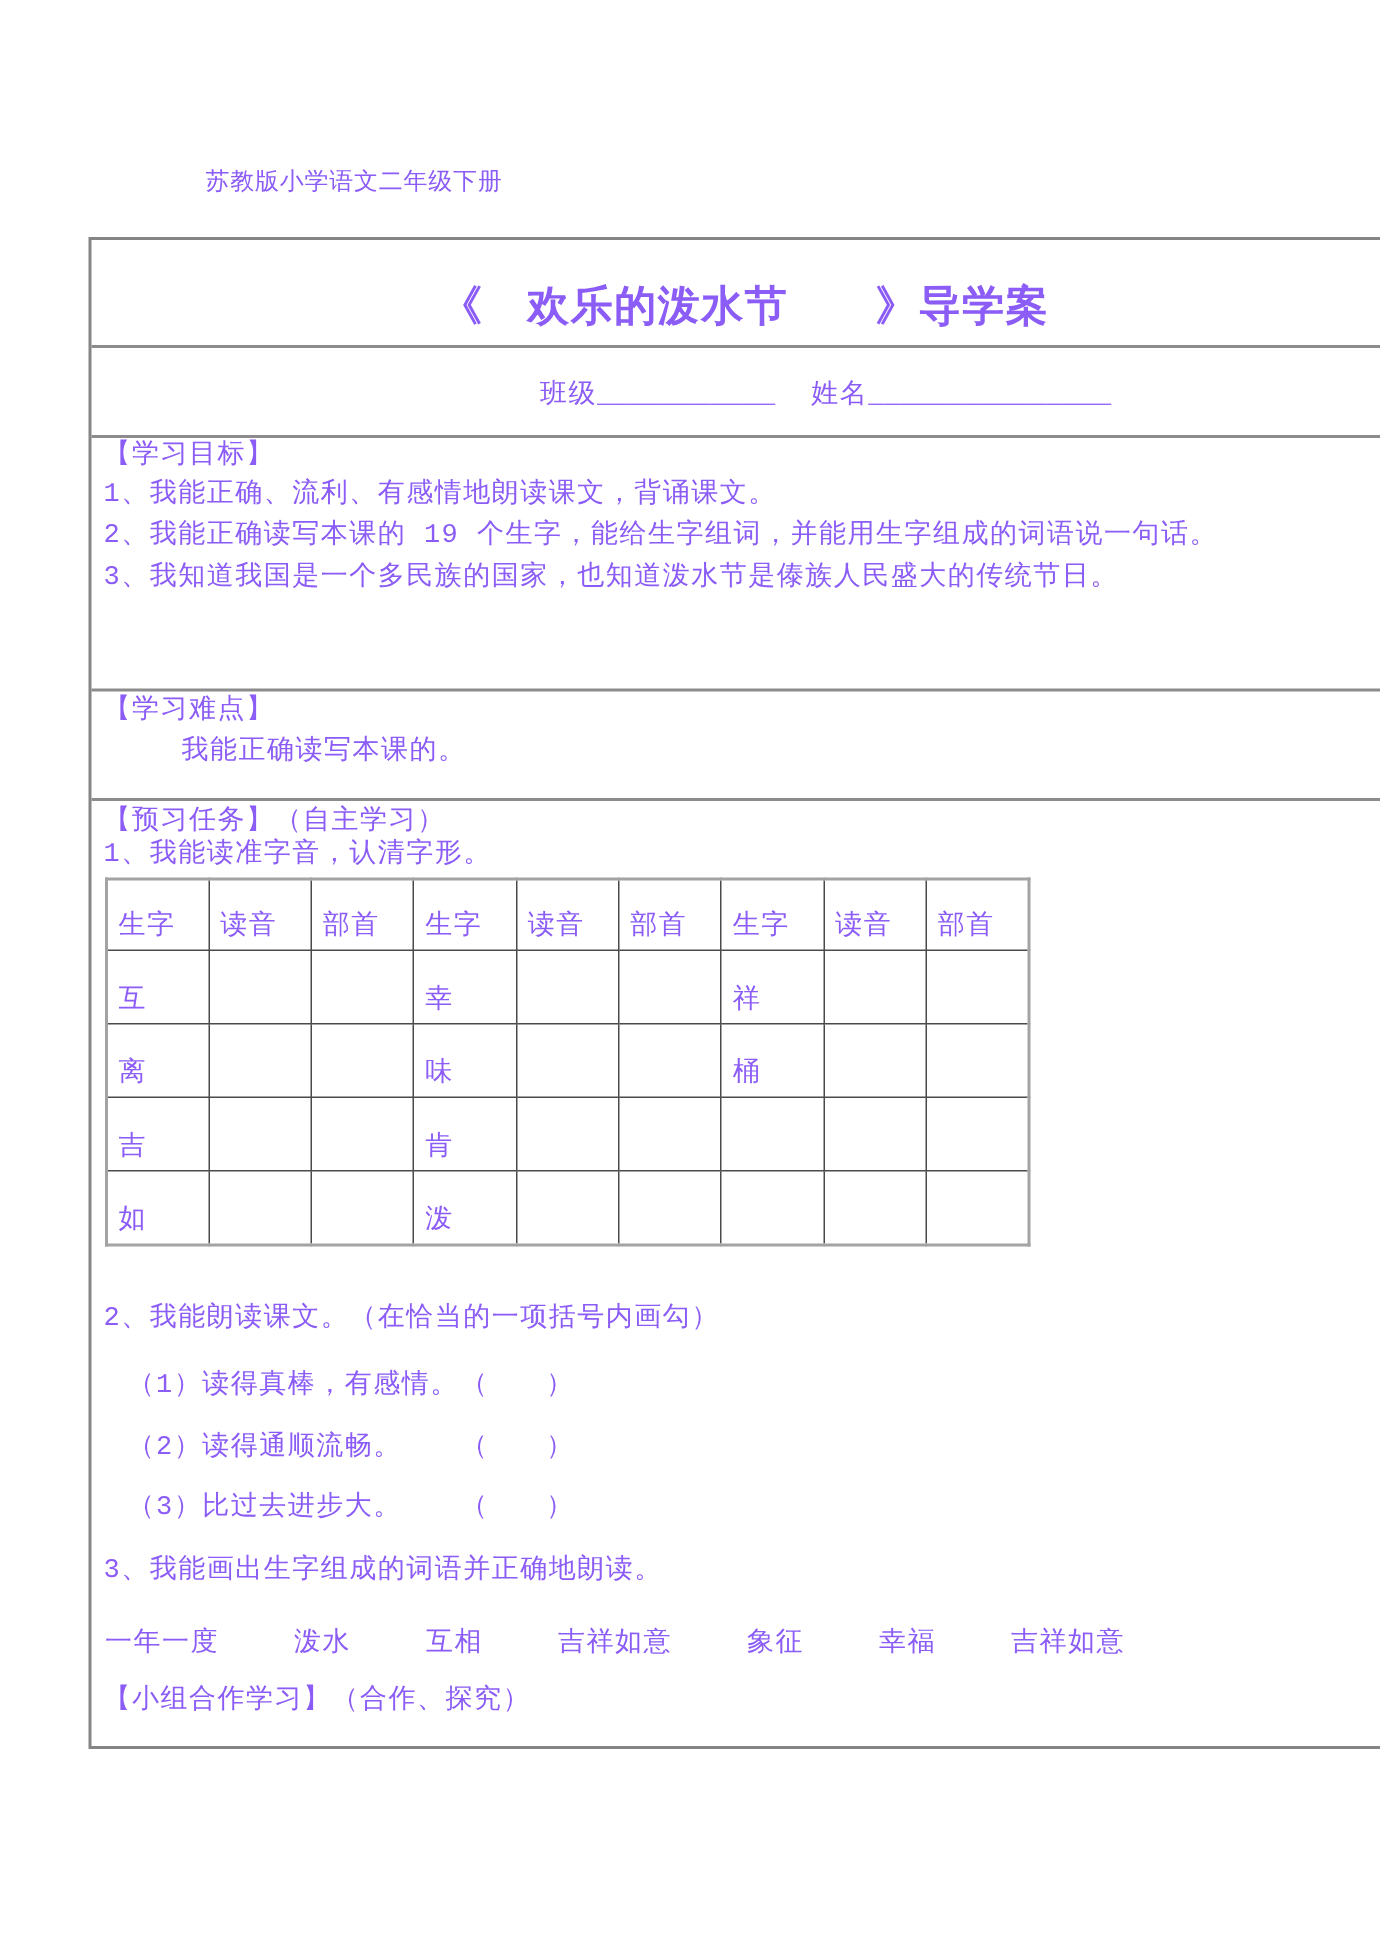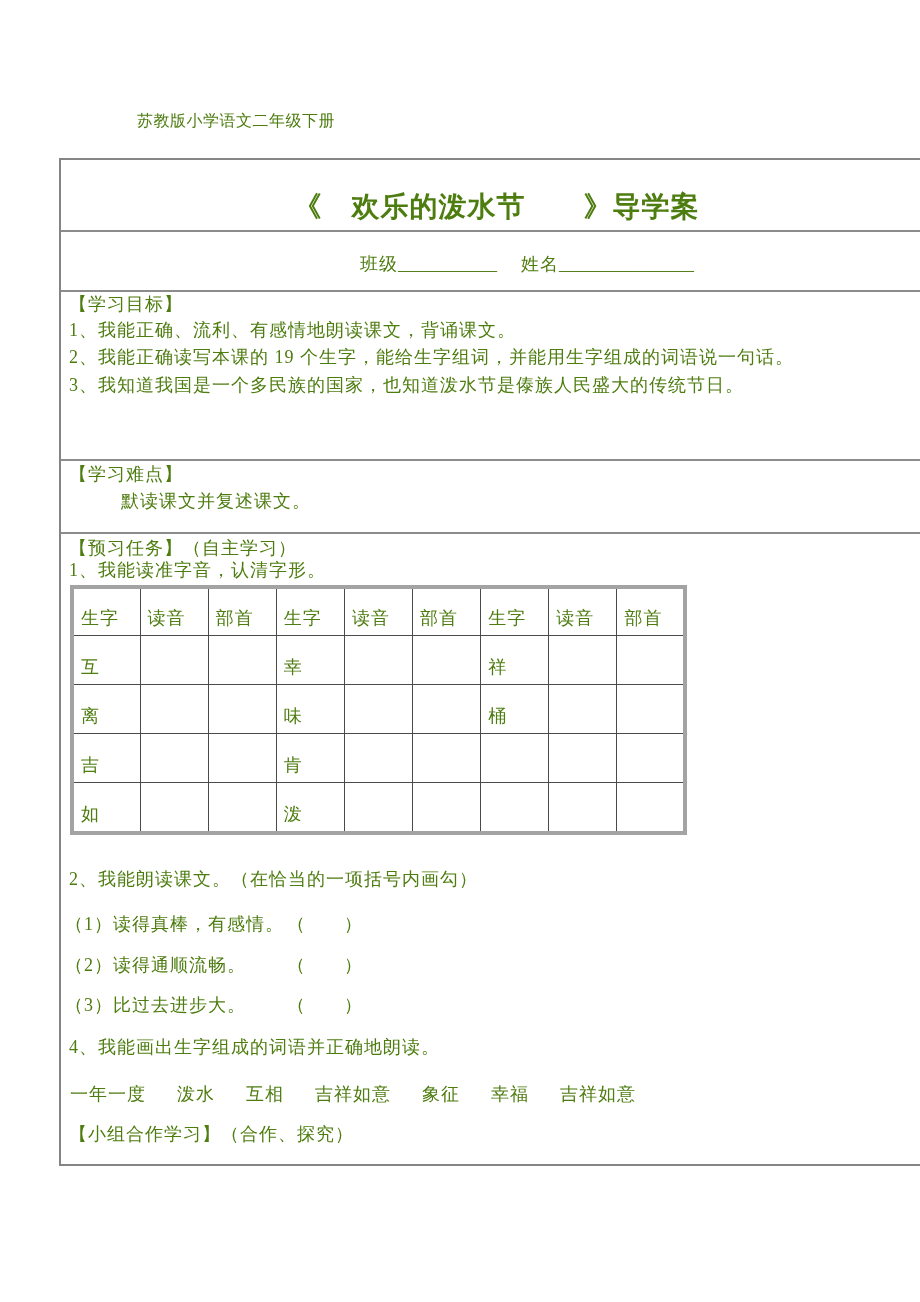--- a/index.html
+++ b/index.html
@@ -1,21 +1,21 @@
 <!DOCTYPE html>
 <html><head>
 <meta charset="utf-8">
 <style>
   html,body{margin:0;padding:0;background:#ffffff;}
   .sheet{
     position:relative;
     width:920px;height:1302px;
     background:#ffffff;
-    font-family:Liberation Serif, serif;
-    color:#4d7c0f;
+    font-family:Liberation Mono, monospace;
+    color:#8b5cf6;
     overflow:hidden;
   }
   .line{
     position:absolute;
     left:8px;
     white-space:nowrap;
     font-size:18px;
     letter-spacing:1px;
     line-height:21px;
   }
@@ -52,40 +52,40 @@
   .names{top:94px;left:299px;letter-spacing:1px;}
   .name-group{margin-left:24px;}
   .blank{letter-spacing:0;}
   .indent-line{left:60px;}
   .char-table{
     position:absolute;
     left:9px;top:425px;
     width:617px;
     border-collapse:collapse;
     table-layout:fixed;
-    border:4px solid #a3a3a3;
+    border:2px solid #a3a3a3;
   }
   .char-table td{
     border:1px solid #4a4a4a;
     vertical-align:bottom;
     padding:0 0 5px 7px;
     font-size:18px;
     letter-spacing:1px;
     height:auto;
     overflow:hidden;
   }
   .char-table tr.head td{height:41px;}
   .char-table tr.data td{height:43px;}
-  .opt{left:4px;}
+  .opt{left:24px;}
   .opt-label{display:inline-block;min-width:222px;}
   .word-list{
     position:absolute;
     left:9px;top:922px;
     display:flex;
-    gap:31px;
+    gap:50px;
     font-size:18px;
     letter-spacing:1px;
     white-space:nowrap;
   }
 </style>
 </head>
 <body>
 
 <div class="sheet">
 
@@ -103,21 +103,21 @@
     <div class="line names">
       <span>班级</span><span class="blank">___________</span><span class="name-group"><span>姓名</span><span class="blank">_______________</span></span>
     </div>
 
     <div class="line" style="top:134px">【学习目标】</div>
     <div class="line" style="top:160px">1、我能正确、流利、有感情地朗读课文，背诵课文。</div>
     <div class="line" style="top:187px">2、我能正确读写本课的 19 个生字，能给生字组词，并能用生字组成的词语说一句话。</div>
     <div class="line" style="top:215px">3、我知道我国是一个多民族的国家，也知道泼水节是傣族人民盛大的传统节日。</div>
 
     <div class="line" style="top:304px">【学习难点】</div>
-    <div class="line indent-line" style="top:331px">默读课文并复述课文。</div>
+    <div class="line indent-line" style="top:331px">我能正确读写本课的。</div>
 
     <div class="line" style="top:378px">【预习任务】（自主学习）</div>
     <div class="line" style="top:400px">1、我能读准字音，认清字形。</div>
 
     <table class="char-table">
       <tbody>
         <tr class="head">
           <td>生字</td>
           <td>读音</td>
           <td>部首</td>
@@ -180,21 +180,21 @@
     <div class="line opt" style="top:754px">
       <span class="opt-label">（1）读得真棒，有感情。</span><span class="opt-bracket">（　　）</span>
     </div>
     <div class="line opt" style="top:795px">
       <span class="opt-label">（2）读得通顺流畅。</span><span class="opt-bracket">（　　）</span>
     </div>
     <div class="line opt" style="top:835px">
       <span class="opt-label">（3）比过去进步大。</span><span class="opt-bracket">（　　）</span>
     </div>
 
-    <div class="line" style="top:877px">4、我能画出生字组成的词语并正确地朗读。</div>
+    <div class="line" style="top:877px">3、我能画出生字组成的词语并正确地朗读。</div>
 
     <div class="word-list">
       <span>一年一度</span>
       <span>泼水</span>
       <span>互相</span>
       <span>吉祥如意</span>
       <span>象征</span>
       <span>幸福</span>
       <span>吉祥如意</span>
     </div>

